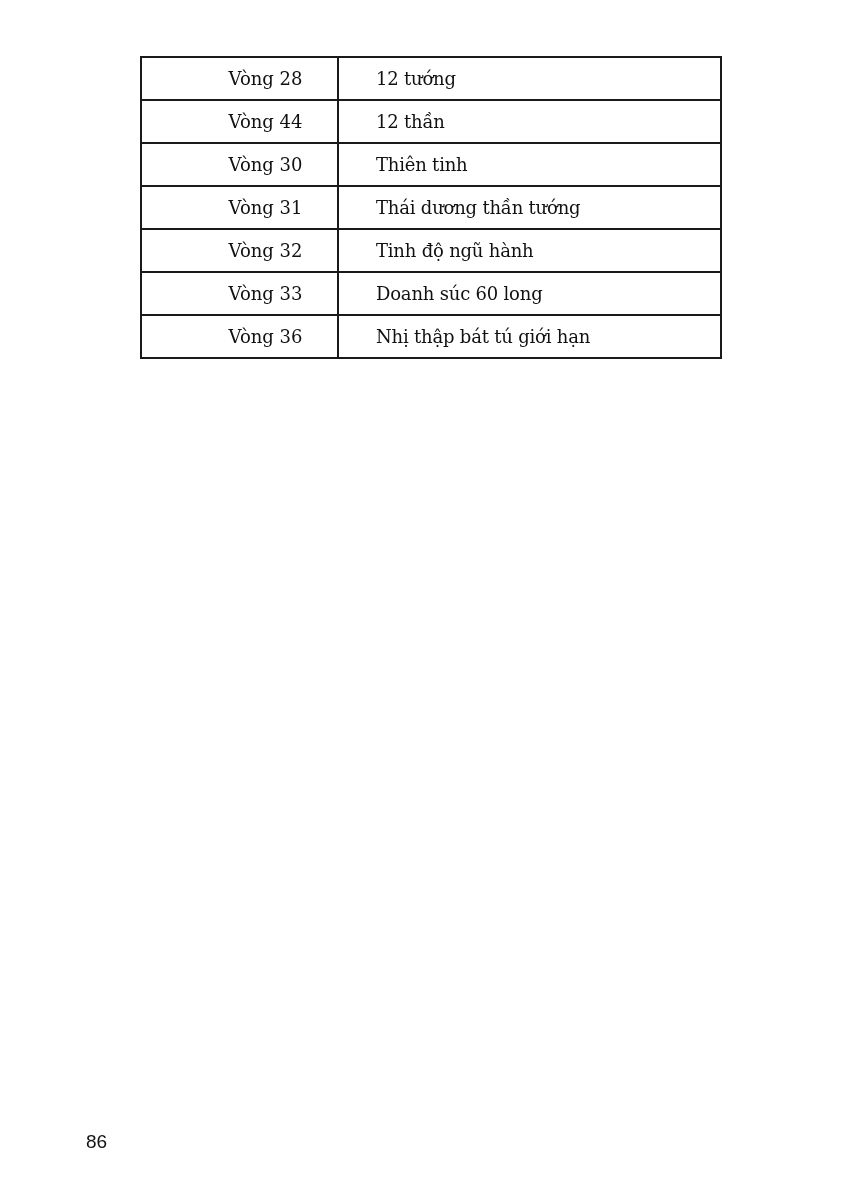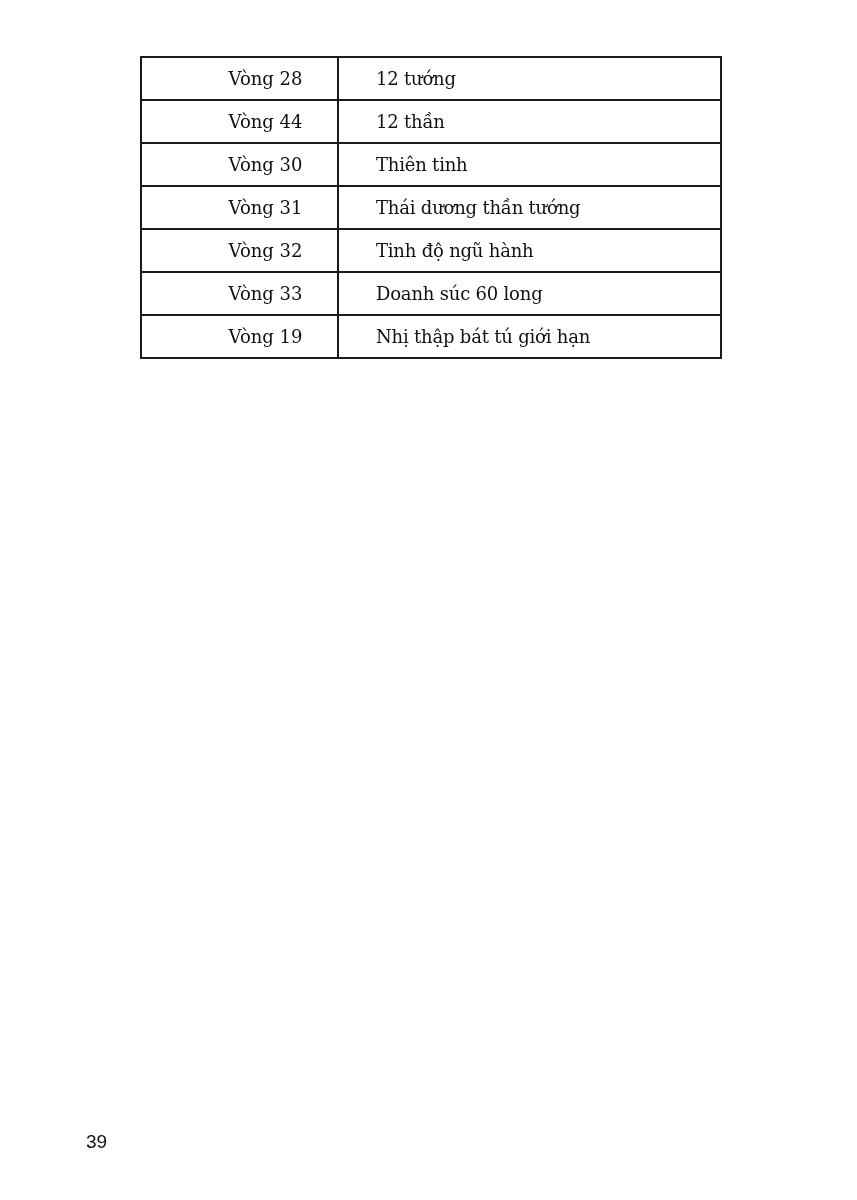--- a/index.html
+++ b/index.html
@@ -72,19 +72,19 @@
     </tr>
     <tr>
       <td class="col-a">Vòng 32</td>
       <td class="col-b">Tinh độ ngũ hành</td>
     </tr>
     <tr>
       <td class="col-a">Vòng 33</td>
       <td class="col-b">Doanh súc 60 long</td>
     </tr>
     <tr>
-      <td class="col-a">Vòng 19</td>
+      <td class="col-a">Vòng 36</td>
       <td class="col-b">Nhị thập bát tú giới hạn</td>
     </tr>
   </tbody>
 </table>
 
-<div class="page-number">39</div>
+<div class="page-number">86</div>
 
 </body></html>

